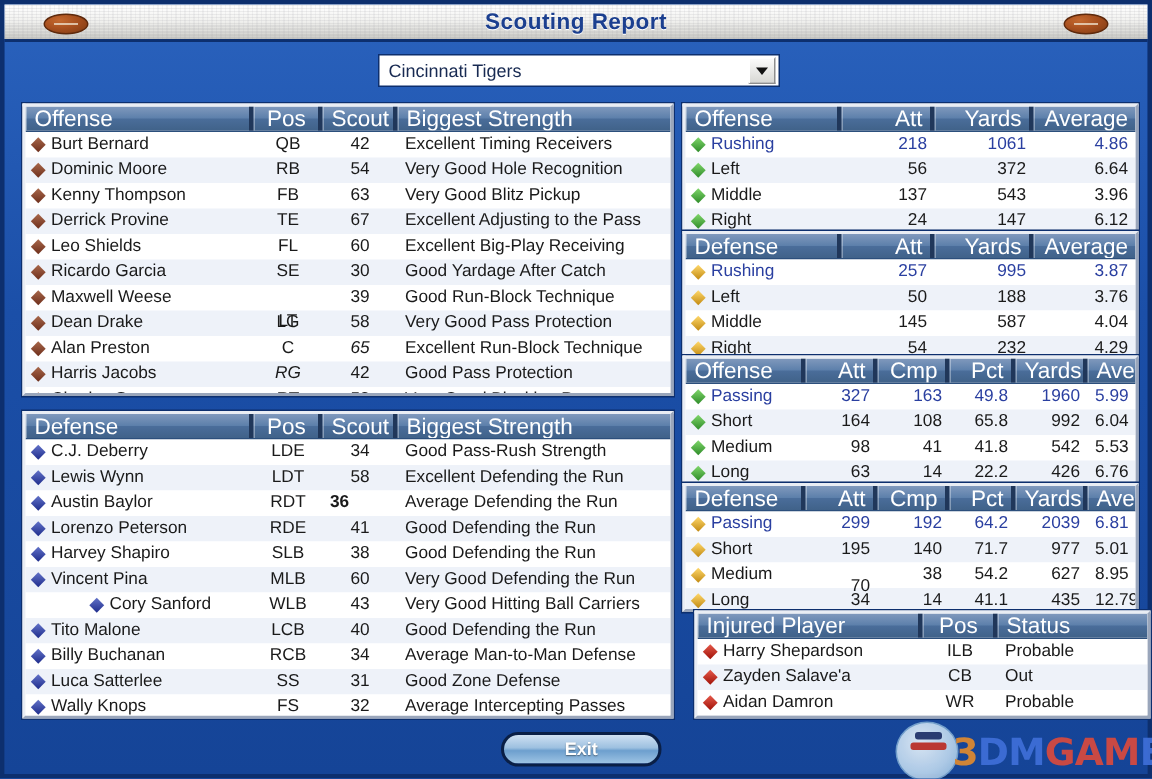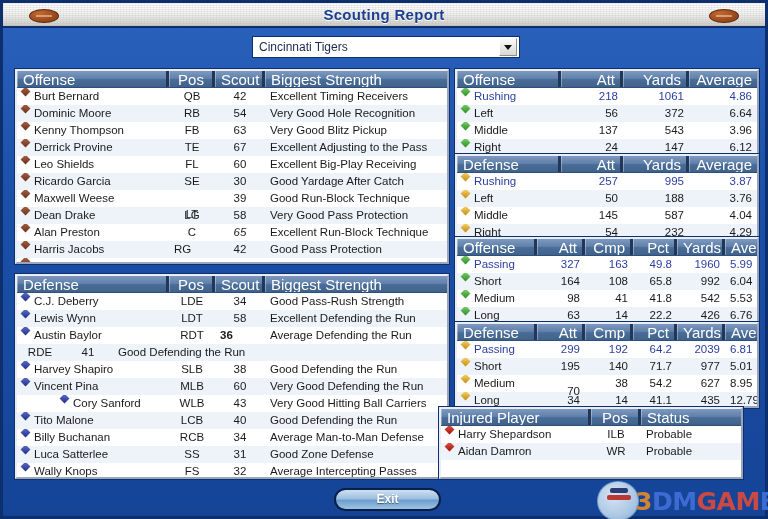--- a/index.html
+++ b/index.html
@@ -107,21 +107,21 @@
   .hcell.r { text-align: right; }
 
   .row { display: flex; height: 17px; align-items: center; }
   .row:nth-child(odd)  { background: #ffffff; }
   .row:nth-child(even) { background: #eef2f9; }
   .cell {
     font-size: 11.5px; color: #1a1a1a; line-height: 17px;
     padding: 0 5px; white-space: nowrap; overflow: hidden;
   }
   .cell.r { text-align: right; }
-  .cell.name { display: flex; gap: 5px; }
+  .cell.name { display: flex; align-items: center; gap: 5px; }
 
   .dia {
     width: 7px; height: 7px; flex: 0 0 7px;
     transform: rotate(45deg);
     display: inline-block;
   }
   .dia.brown  { background: linear-gradient(135deg,#a8674a,#6e2f1c); }
   .dia.blue   { background: linear-gradient(135deg,#6272c8,#1f2d8c); }
   .dia.green  { background: linear-gradient(135deg,#7fd66a,#2f8c2a); }
   .dia.gold   { background: linear-gradient(135deg,#ffd86b,#c28a12); }
@@ -279,21 +279,21 @@
           </div>
           <div class="cell" style="width: 46px; text-align: center;">C</div>
           <div class="cell" style="width: 50px; text-align: center; font-style: italic;">65</div>
           <div class="cell" style="flex: 1 1 0%;">Excellent Run-Block Technique</div>
         </div>
         <div class="row">
           <div class="cell name" style="width: 152px;">
             <span class="dia brown"></span>
             <span>Harris Jacobs</span>
           </div>
-          <div class="cell" style="width: 46px; ">RG</div>
+          <div class="cell" style="width: 46px; text-align: center; font-style: italic;">RG</div>
           <div class="cell" style="width: 50px; text-align: center;">42</div>
           <div class="cell" style="flex: 1 1 0%;">Good Pass Protection</div>
         </div>
         <div class="row">
           <div class="cell name" style="width: 152px;">
             <span class="dia brown"></span>
             <span>Charles Segura</span>
           </div>
           <div class="cell" style="width: 46px; text-align: center;">RT</div>
           <div class="cell" style="width: 50px; text-align: center;">58</div>
@@ -331,20 +331,24 @@
         <div class="row">
           <div class="cell name" style="width: 152px;">
             <span class="dia blue"></span>
             <span>Austin Baylor</span>
           </div>
           <div class="cell" style="width: 46px; text-align: center;">RDT</div>
           <div class="cell" style="width: 50px; text-align: left; font-weight: bold;">36</div>
           <div class="cell" style="flex: 1 1 0%;">Average Defending the Run</div>
         </div>
         <div class="row">
+          <div class="cell name" style="width: 152px;">
+            <span class="dia blue"></span>
+            <span>Lorenzo Peterson</span>
+          </div>
           <div class="cell" style="width: 46px; text-align: center;">RDE</div>
           <div class="cell" style="width: 50px; text-align: center;">41</div>
           <div class="cell" style="flex: 1 1 0%;">Good Defending the Run</div>
         </div>
         <div class="row">
           <div class="cell name" style="width: 152px;">
             <span class="dia blue"></span>
             <span>Harvey Shapiro</span>
           </div>
           <div class="cell" style="width: 46px; text-align: center;">SLB</div>
@@ -609,38 +613,46 @@
           </div>
           <div class="cell r" style="width: 48px;">34</div>
           <div class="cell r" style="width: 48px;">14</div>
           <div class="cell r" style="width: 44px;">41.1</div>
           <div class="cell r" style="width: 48px;">435</div>
           <div class="cell r" style="flex: 1 1 0%;">12.79</div>
         </div>
       </div>
   </div>
 
-  <div class="panel" style="left:436px; top:404px; width:304px; height:72px;">
+  <div class="panel" style="left:460px; top:404px; width:304px; height:72px;">
     <div class="hrow">
       <div class="hcell" style="width:150px">Injured Player</div>
       <div class="hcell" style="width:50px; text-align:center">Pos</div>
       <div class="hcell" style="flex:1">Status</div>
     </div>
     <div id="injuries-body">
         <div class="row">
           <div class="cell name" style="width: 150px;">
             <span class="dia red"></span>
             <span>Harry Shepardson</span>
           </div>
           <div class="cell" style="width: 50px; text-align: center;">ILB</div>
           <div class="cell" style="flex: 1 1 0%;">Probable</div>
         </div>
         <div class="row">
           <div class="cell name" style="width: 150px;">
             <span class="dia red"></span>
+            <span>Zayden Salave'a</span>
+          </div>
+          <div class="cell" style="width: 50px; text-align: center;">CB</div>
+          <div class="cell" style="flex: 1 1 0%;">Out</div>
+        </div>
+        <div class="row">
+          <div class="cell name" style="width: 150px;">
+            <span class="dia red"></span>
             <span>Aidan Damron</span>
           </div>
           <div class="cell" style="width: 50px; text-align: center;">WR</div>
           <div class="cell" style="flex: 1 1 0%;">Probable</div>
         </div>
       </div>
   </div>
 
   <div class="exit-btn">Exit</div>
 

